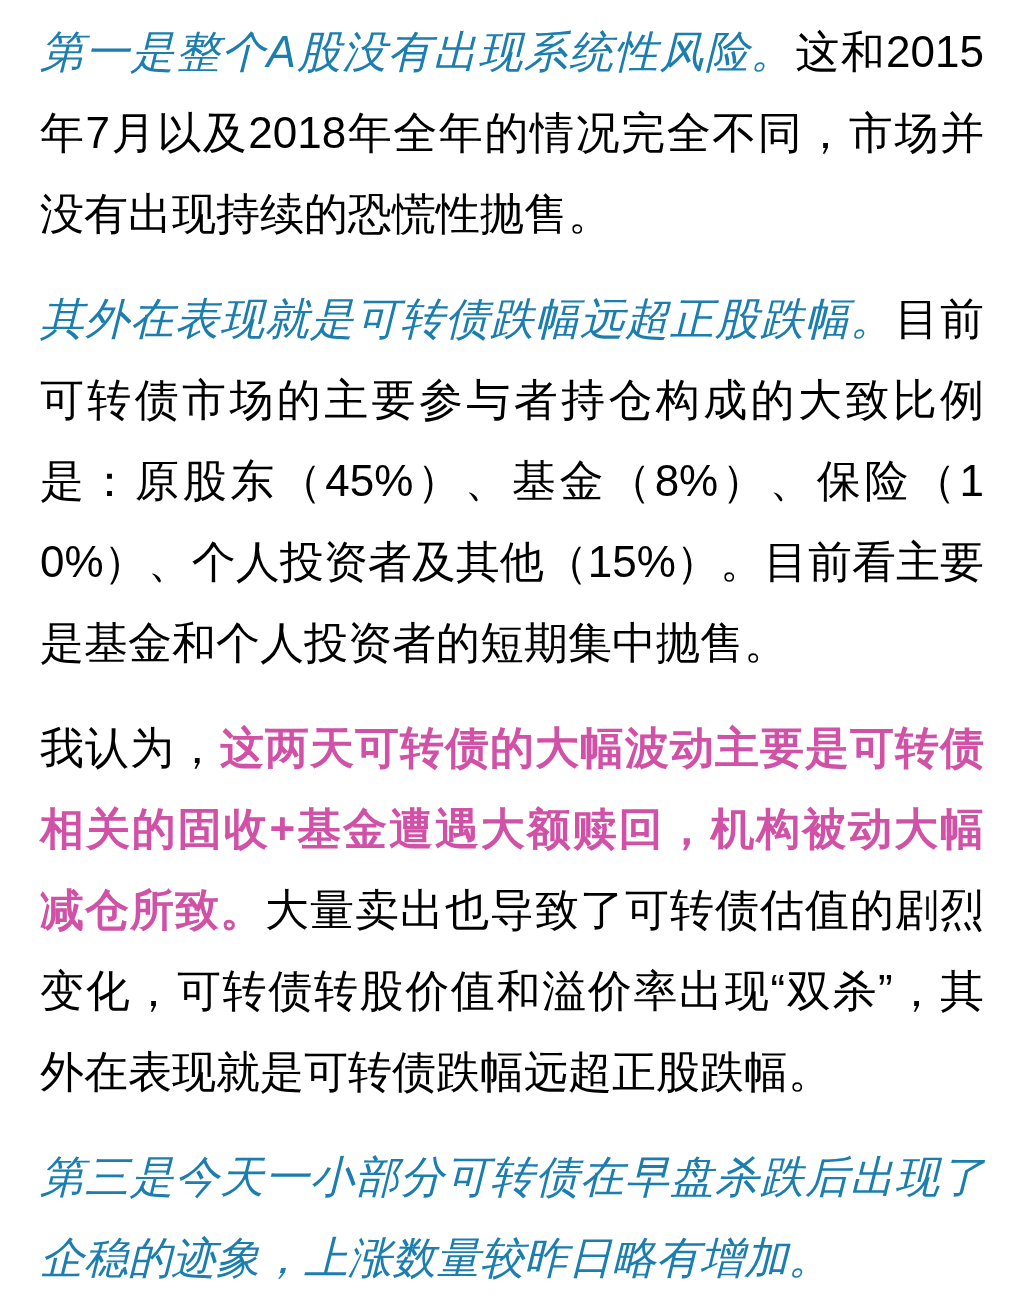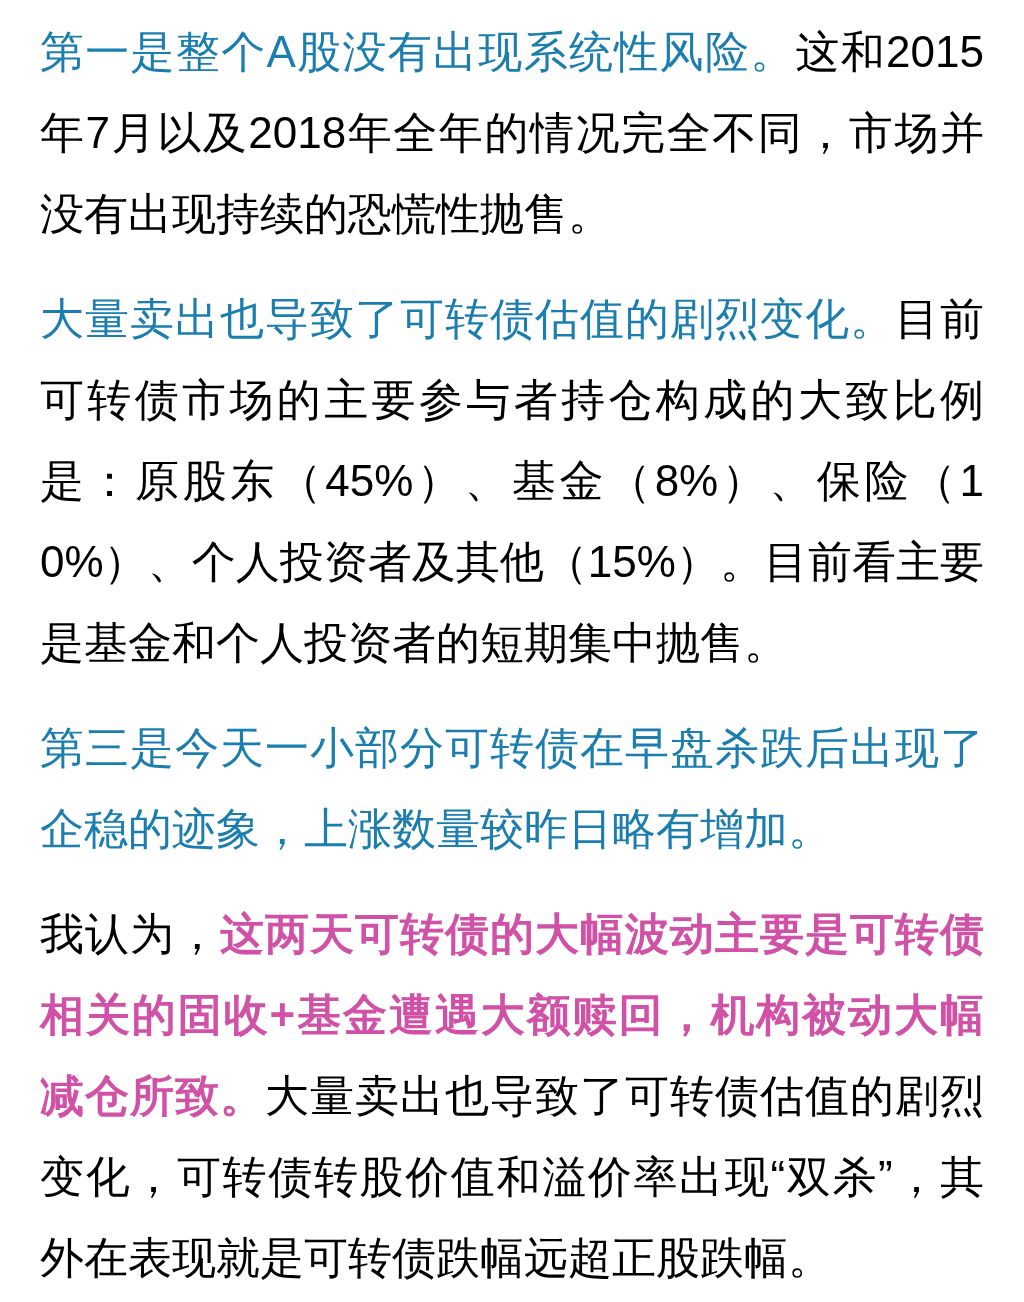--- a/index.html
+++ b/index.html
@@ -26,29 +26,30 @@
     word-break: break-all;
   }
   .article-body p:last-child {
     margin-bottom: 0;
   }
   .seg-normal {
     color: #000000;
   }
   .seg-blue {
     color: var(--accent-blue, #1b7eaf);
+    font-style: italic;
   }
   .seg-magenta_bold {
     color: var(--accent-magenta, #d051a6);
     font-weight: bold;
   }
 </style>
 </head>
 <body style="background: rgb(255, 255, 255);">
 
 <main>
   <div class="article-body" id="article-body">
       <p><span class="seg-blue">第一是整个A股没有出现系统性风险。</span><span class="seg-normal">这和2015年7月以及2018年全年的情况完全不同，市场并没有出现持续的恐慌性抛售。</span></p>
-      <p><span class="seg-blue">大量卖出也导致了可转债估值的剧烈变化。</span><span class="seg-normal">目前可转债市场的主要参与者持仓构成的大致比例是：原股东（45%）、基金（8%）、保险（10%）、个人投资者及其他（15%）。目前看主要是基金和个人投资者的短期集中抛售。</span></p>
+      <p><span class="seg-blue">其外在表现就是可转债跌幅远超正股跌幅。</span><span class="seg-normal">目前可转债市场的主要参与者持仓构成的大致比例是：原股东（45%）、基金（8%）、保险（10%）、个人投资者及其他（15%）。目前看主要是基金和个人投资者的短期集中抛售。</span></p>
+      <p><span class="seg-normal">我认为，</span><span class="seg-magenta_bold">这两天可转债的大幅波动主要是可转债相关的固收+基金遭遇大额赎回，机构被动大幅减仓所致。</span><span class="seg-normal">大量卖出也导致了可转债估值的剧烈变化，可转债转股价值和溢价率出现“双杀”，其外在表现就是可转债跌幅远超正股跌幅。</span></p>
       <p><span class="seg-blue">第三是今天一小部分可转债在早盘杀跌后出现了企稳的迹象，上涨数量较昨日略有增加。</span></p>
-      <p><span class="seg-normal">我认为，</span><span class="seg-magenta_bold">这两天可转债的大幅波动主要是可转债相关的固收+基金遭遇大额赎回，机构被动大幅减仓所致。</span><span class="seg-normal">大量卖出也导致了可转债估值的剧烈变化，可转债转股价值和溢价率出现“双杀”，其外在表现就是可转债跌幅远超正股跌幅。</span></p>
     </div>
 </main>
 
 </body></html>

